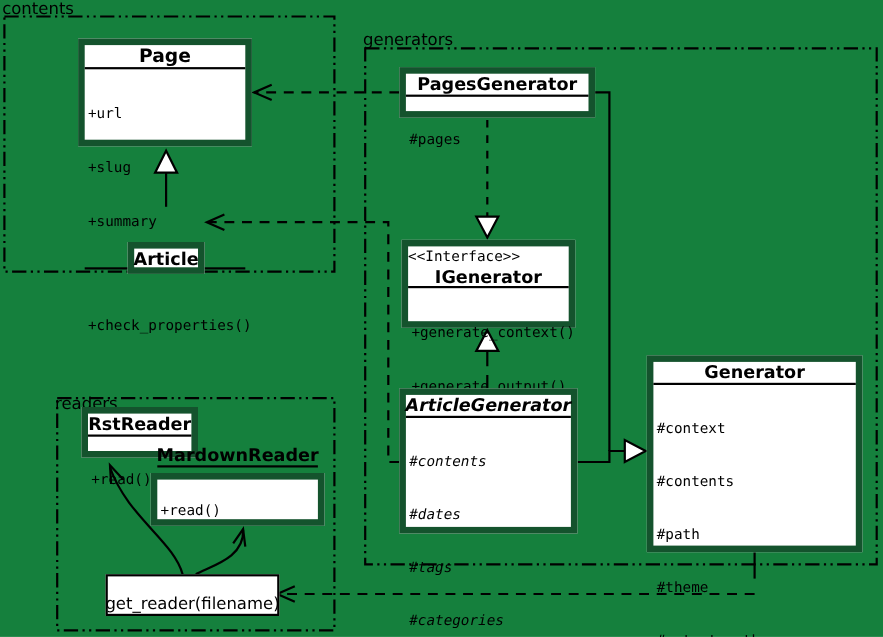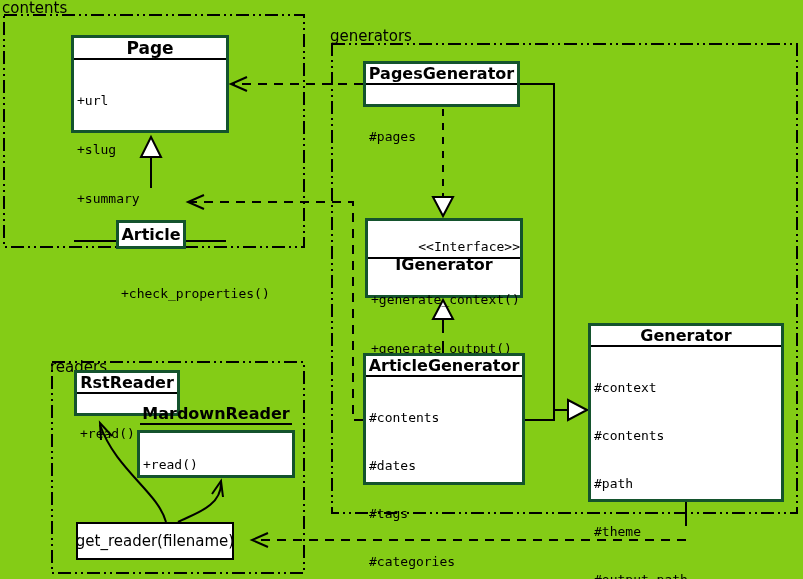--- a/index.html
+++ b/index.html
@@ -1,25 +1,25 @@
 <!DOCTYPE html>
 <html><head>
 <meta charset="utf-8">
 <style>
   html,body{margin:0;padding:0;background:#fff;}
-  .canvas{position:relative;width:803px;height:579px;background:#84cc16;overflow:hidden;
+  .canvas{position:relative;width:803px;height:579px;background:#15803d;overflow:hidden;
           font-family:"DejaVu Sans",sans-serif;color:#000;}
   svg.layer{position:absolute;left:0;top:0;}
   .pkg-label{position:absolute;font-size:15px;line-height:15px;color:#000;}
-  .uml{position:absolute;background:#fff;border:3px solid #14532d;box-sizing:border-box;
+  .uml{position:absolute;background:#fff;border:6px solid #14532d;box-sizing:border-box;
        display:flex;flex-direction:column;}
   .uml .title{font-weight:bold;font-size:16px;text-align:center;display:flex;
               align-items:center;justify-content:center;}
-  .uml .stereo{font-family:"DejaVu Sans Mono",monospace;font-size:13px;text-align:right;
-               line-height:16px;padding-top:18px;}
+  .uml .stereo{font-family:"DejaVu Sans Mono",monospace;font-size:13px;text-align:left;
+               line-height:16px;padding-top:2px;}
   .uml .sep{border-top:2px solid #000;height:0;flex:none;}
   .uml .rows{font-family:"DejaVu Sans Mono",monospace;font-size:13px;line-height:16px;
              padding:1px 0 0 3px;white-space:pre;}
   .uml .rows div{height:16px;}
   .rows-tall div{height:17px !important;}
   .plainbox{position:absolute;background:#fff;border:2px solid #000;box-sizing:border-box;
             display:flex;align-items:center;justify-content:center;font-size:15px;}
 </style>
 </head>
 <body>
@@ -69,50 +69,50 @@
 
   <div class="uml" style="left:71px;top:35px;width:158px;height:98px;">
     <div class="title" style="height:24px;font-size:17px;">Page</div>
     <div class="sep"></div>
     <div class="rows rows-tall" style="flex:1;">
       <div>+url</div>
       <div>+slug</div>
       <div>+summary</div>
     </div>
     <div class="sep"></div>
-    <div class="rows" style="height:16px;padding-top:12px;margin-left:44px;">
+    <div class="rows" style="height:16px;padding-top:12px;">
       <div>+check_properties()</div>
     </div>
   </div>
 
   <div class="uml" style="left:116px;top:188px;width:70px;height:29px;margin-top:32px;">
     <div class="title" style="flex:1;">Article</div>
   </div>
 
-  <div class="uml" style="left:363px;top:61px;width:157px;height:46px;">
+  <div class="uml" style="left:363px;top:61px;width:178px;height:46px;">
     <div class="title" style="height:24px;">PagesGenerator</div>
     <div class="sep"></div>
-    <div class="rows" style="flex:1;padding-top:12px;">
+    <div class="rows" style="flex:1;padding-top:0;">
       <div>#pages</div>
     </div>
   </div>
 
   <div class="uml" style="left:365px;top:218px;width:158px;height:80px;">
     <div style="height:36px;">
       <div class="stereo">&lt;&lt;Interface&gt;&gt;</div>
       <div class="title" style="height:18px;">IGenerator</div>
     </div>
     <div class="sep"></div>
     <div class="rows rows-tall" style="flex:1;">
       <div>+generate_context()</div>
       <div>+generate_output()</div>
     </div>
   </div>
 
-  <div class="uml" style="left:363px;top:353px;width:162px;height:132px;">
+  <div class="uml" style="left:363px;top:353px;width:162px;height:132px;font-style:italic;">
     <div class="title" style="height:25px;">ArticleGenerator</div>
     <div class="sep"></div>
     <div class="rows" style="flex:1;">
       <div>#contents</div>
       <div>#dates</div>
       <div>#tags</div>
       <div>#categories</div>
     </div>
 
   </div>
@@ -140,17 +140,17 @@
   </div>
 
   <div class="uml" style="left:137px;top:430px;width:158px;height:48px;justify-content:center;">
     <div class="title" style="height:25px;">MardownReader</div>
     <div class="sep"></div>
     <div class="rows" style="flex:1;padding-top:0;">
       <div>+read()</div>
     </div>
   </div>
 
-  <div class="plainbox" style="left:76px;top:522px;width:158px;height:38px;">
+  <div class="plainbox" style="left:96px;top:522px;width:158px;height:38px;align-items:flex-end;">
     <span>get_reader(filename)</span>
   </div>
 
 </div>
 
 </body></html>

